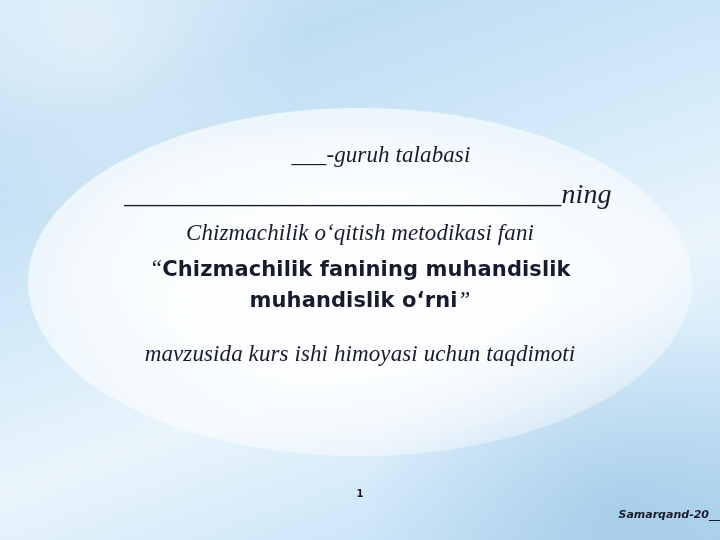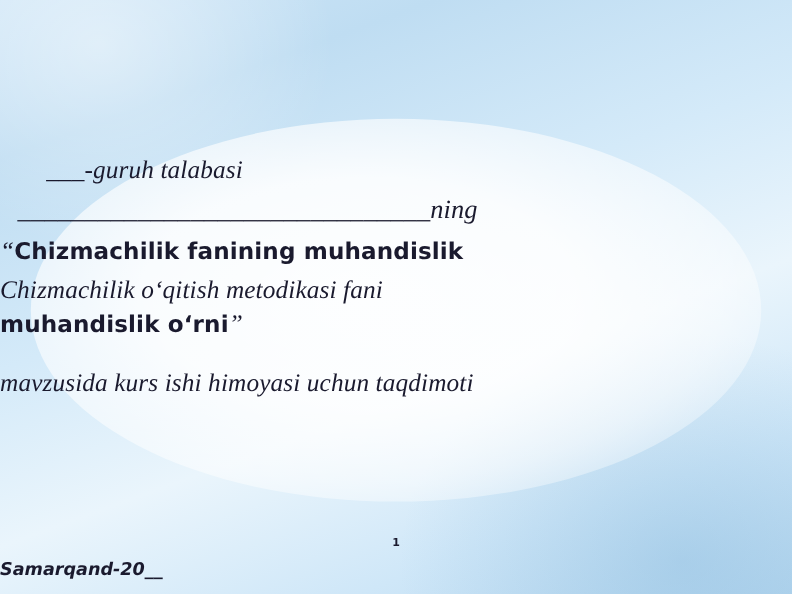--- a/index.html
+++ b/index.html
@@ -49,36 +49,37 @@
     border-radius: 50%;
     background: radial-gradient(ellipse at center, rgba(120,175,215,0.35) 0%, rgba(120,175,215,0) 70%);
     pointer-events: none;
   }
 
   .content {
     position: absolute;
     left: 0;
     top: 140px;
     width: 720px;
+    text-align: center;
     color: #1a1a2e;
   }
 
   .line {
     line-height: 1.28;
     letter-spacing: 0.1px;
   }
 
   .line-1 {
     font-style: italic;
     font-size: 23px;
     padding-left: 42px;
   }
   .line-2 {
     font-style: italic;
-    font-size: 24px;
+    font-size: 28px;
     padding-left: 16px;
     margin-top: 7px;
   }
   .line-3 {
     font-style: italic;
     font-size: 23px;
     margin-top: 6px;
   }
   .line-4 {
     font-size: 23px;
@@ -122,43 +123,43 @@
     font-family: "DejaVu Sans", sans-serif;
     font-weight: bold;
     font-size: 10px;
     color: #1a1a2e;
   }
   .footer {
     position: absolute;
     left: 0;
     top: 508px;
     width: 720px;
-    text-align: left;
+    text-align: right;
     font-family: "DejaVu Sans", sans-serif;
     font-style: italic;
     font-weight: bold;
-    font-size: 16px;
+    font-size: 11px;
     color: #1a1a2e;
   }
 </style>
 </head>
 <body>
 
 <div class="slide">
   <div class="corner-glow-tl"></div>
   <div class="corner-shade-br"></div>
   <div class="ellipse-glow"></div>
 
   <div class="content">
     <div class="line line-1">___-guruh talabasi</div>
     <div class="line line-2">_______________________________ning</div>
+    <div class="line line-3">Chizmachilik o‘qitish metodikasi fani</div>
     <div class="line line-4">
       <span class="quote">“</span><span class="bold-sans">Chizmachilik fanining muhandislik</span>
     </div>
-    <div class="line line-3">Chizmachilik o‘qitish metodikasi fani</div>
     <div class="line line-5">
       <span class="bold-sans">muhandislik o‘rni</span><span class="quote">”</span>
     </div>
     <div class="line line-6">mavzusida kurs ishi himoyasi uchun taqdimoti</div>
   </div>
 
   <div class="slide-number">1</div>
   <div class="footer">Samarqand-20__</div>
 </div>
 

